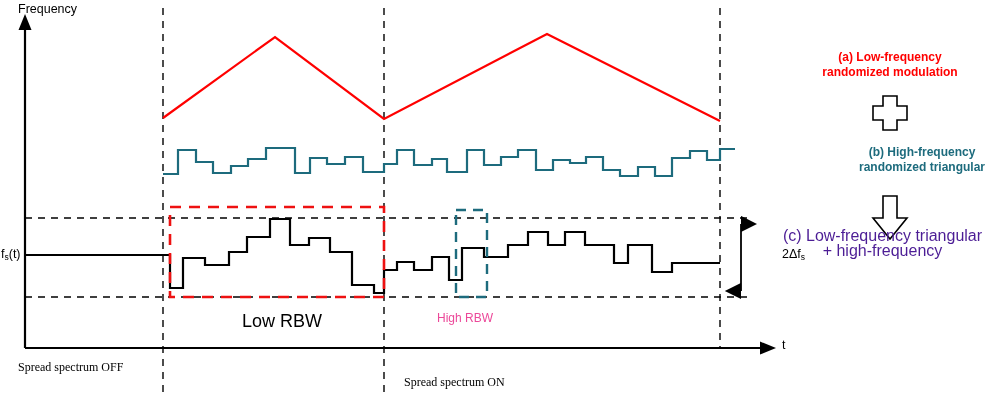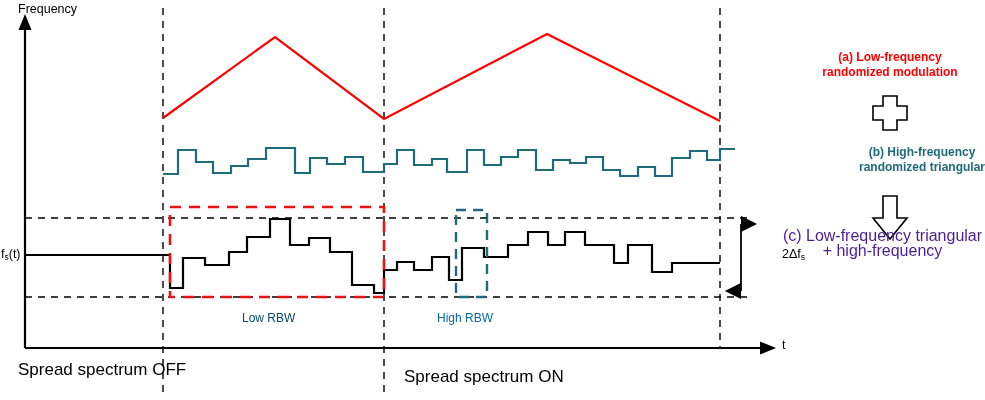--- a/index.html
+++ b/index.html
@@ -2,23 +2,23 @@
 <html><head>
 <meta charset="utf-8">
 <style>
   html,body{margin:0;padding:0;background:#ffffff;}
   body{width:985px;height:400px;font-family:"Liberation Sans",sans-serif;overflow:hidden;}
   #root{position:relative;width:810px;height:400px;background:#fff;}
   svg{display:block;}
   .lbl{position:absolute;font-family:"Liberation Sans",sans-serif;color:#000;white-space:nowrap;}
   .axis-title{font-size:12.5px;}
   .fs-label{font-size:12.5px;}
-  .mode-label{font-size:17px;}
-  .rbw-red{font-size:12px;color:#0c4a6e;}
-  .rbw-teal{font-size:12px;color:#0369a1;}
+  .mode-label{font-size:12px;font-family:Liberation Serif, serif;}
+  .rbw-red{font-size:18px;color:#000000;}
+  .rbw-teal{font-size:12px;color:#ec4899;}
   .delta{font-size:12.5px;}
   .legend{position:absolute;text-align:center;line-height:15px;}
   .legend-a{font-size:12px;color:#ff0000;font-weight:bold;}
   .legend-b{font-size:12px;color:#1d6b7d;font-weight:bold;}
   .legend-c{font-size:16px;color:#4c1d95;}
   sub{font-size:8.5px;vertical-align:baseline;position:relative;top:2px;}
 </style>
 </head>
 <body>
 
@@ -101,21 +101,21 @@
   <div class="lbl delta" style="left:746px;top:247px;margin-left:36px;">
     <span>2Δf</span><sub>s</sub>
   </div>
 
   <div class="lbl rbw-red" style="left:242px;top:311px;">Low RBW</div>
 
   <div class="lbl rbw-teal" style="left:437px;top:311px;">High RBW</div>
 
   <div class="lbl mode-label" style="left:18px;top:360px;">Spread spectrum OFF</div>
 
-  <div class="lbl mode-label" style="left:404px;top:367px;">Spread spectrum ON</div>
+  <div class="lbl mode-label" style="left:404px;top:375px;">Spread spectrum ON</div>
 
   <div class="legend legend-a" style="left:795px;top:50px;width:190px;">
     <div>(a)  Low-frequency</div>
     <div>randomized modulation</div>
   </div>
 
   <div class="legend legend-b" style="left:827px;top:145px;width:190px;">
     <div>(b)  High-frequency</div>
     <div>randomized triangular</div>
   </div>

